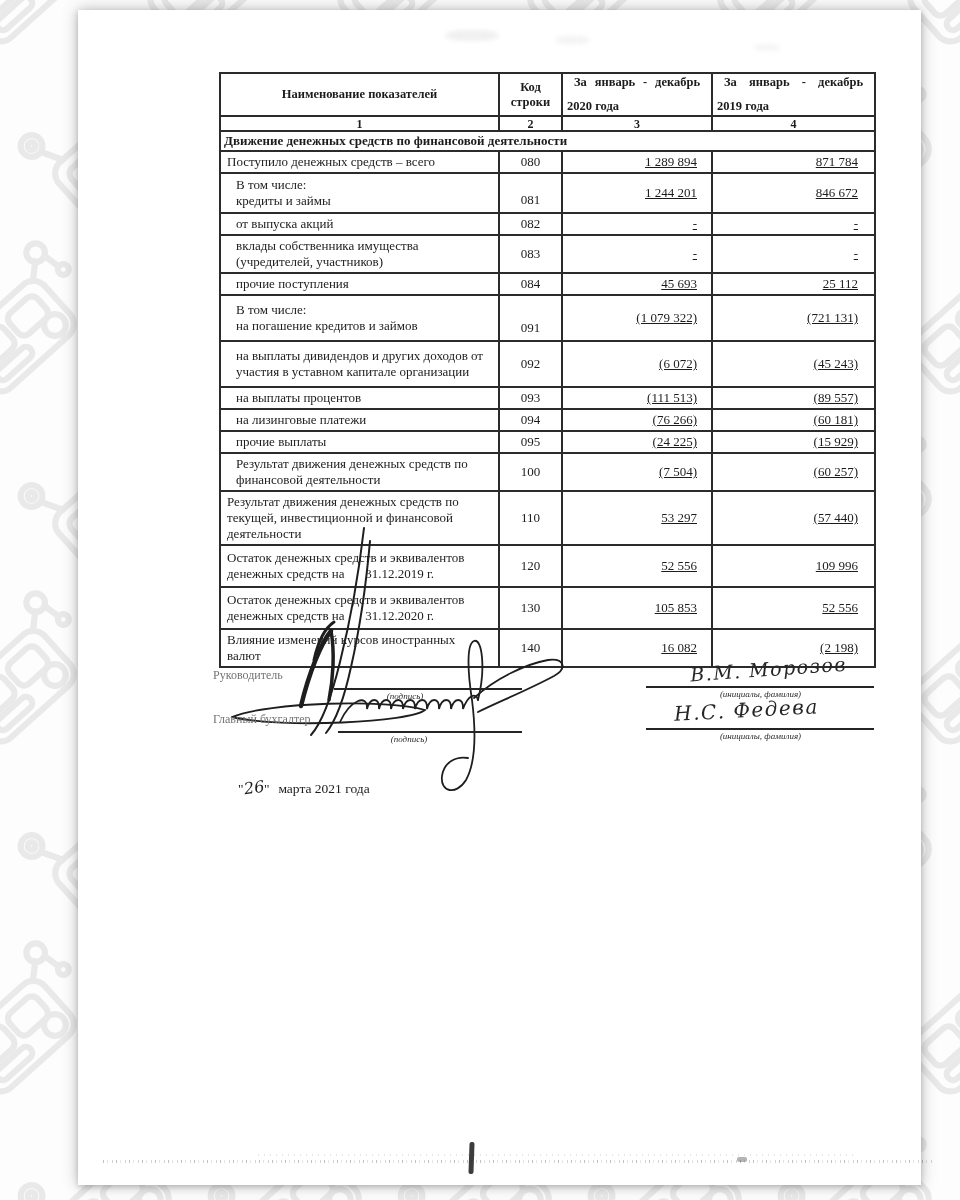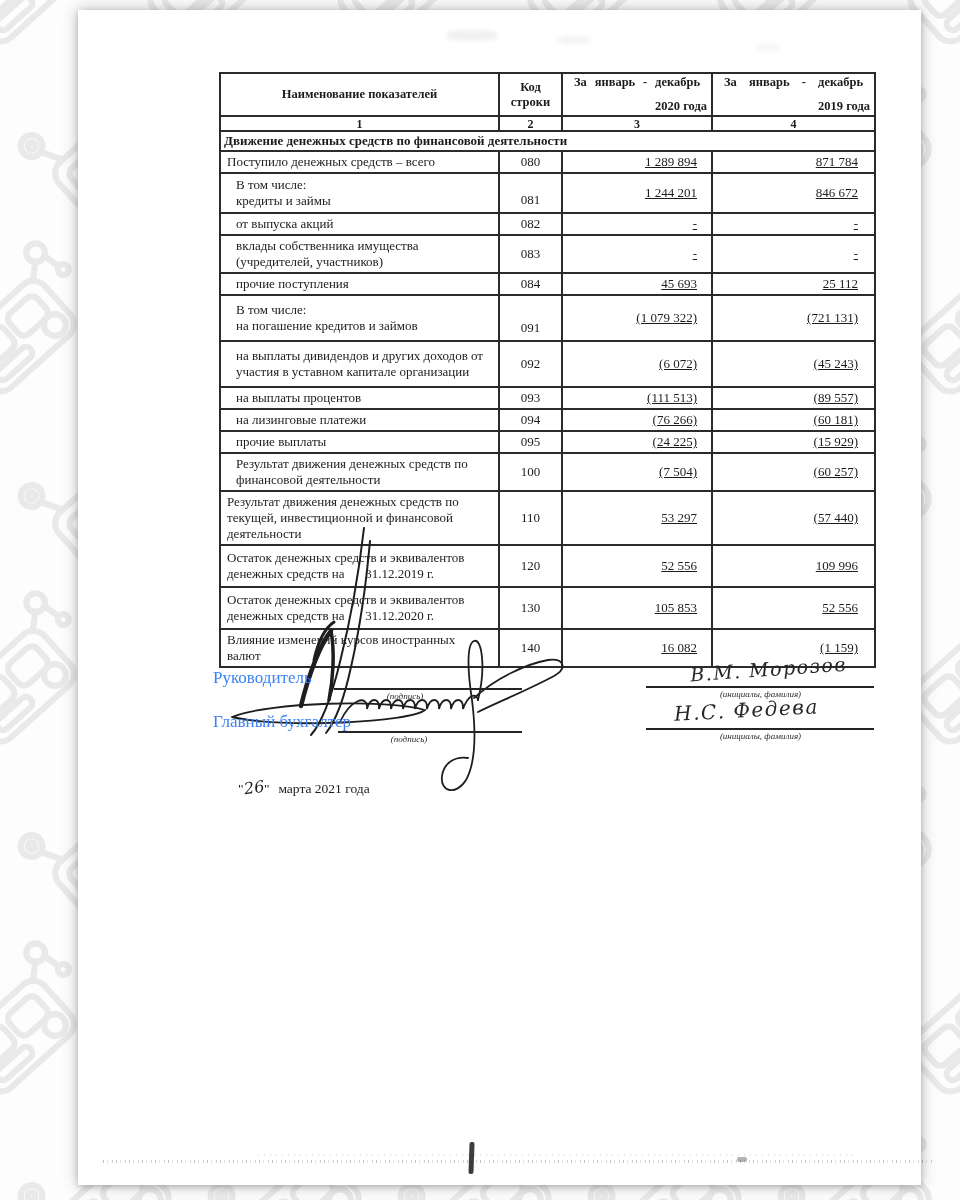--- a/index.html
+++ b/index.html
@@ -32,35 +32,35 @@
   }
   table.fin col.c1 { width: 279px; }
   table.fin col.c2 { width: 63px; }
   table.fin col.c3 { width: 150px; }
   table.fin col.c4 { width: 163px; }
   table.fin th, table.fin td { border: 2px solid #2b2b2b; vertical-align: middle; }
 
   tr.hdr { height: 43px; }
   tr.hdr th { font-weight: bold; font-size: 12.5px; text-align: center; padding: 1px 4px; }
   .per-l1 { text-align: justify; text-align-last: justify; padding: 0 7px; }
-  .per-l2 { text-align: right; margin-top: 9px; }
+  .per-l2 { text-align: left; margin-top: 9px; }
   tr.nums { height: 15px; }
   tr.nums td { text-align: center; font-weight: bold; font-size: 12px; line-height: 12px; }
 
   tr.section td { padding: 1px 3px; font-size: 13px; height: 20px; line-height: 16px; font-weight: bold; }
 
   td.nm { padding: 2px 6px; line-height: 16px; white-space: pre-line; }
   td.nm.ind { padding-left: 15px; }
   td.code { text-align: center; font-size: 13px; }
   td.code.bot { vertical-align: bottom; padding-bottom: 4px; }
   td.val { text-align: right; padding-right: 14px; font-size: 13px; text-decoration: underline; }
   td.val.y19 { padding-right: 16px; }
 
   
-  .role { position: absolute; font-size: 17px; color: #3b82f6; }
+  .role { position: absolute; font-size: 12px; color: #737373; }
   .role1 { left: 135px; top: 658px; }
   .role2 { left: 135px; top: 702px; }
   .sig-line { position: absolute; border-top: 2px solid #242424; }
   .sl1 { left: 256px; top: 678px; width: 188px; }
   .sl2 { left: 260px; top: 721px; width: 184px; }
   .sr1 { left: 568px; top: 676px; width: 228px; }
   .sr2 { left: 568px; top: 718px; width: 228px; }
   .caption { position: absolute; font-size: 9px; font-style: italic; color: #2a2a2a; text-align: center; }
   .cap1 { left: 272px; top: 681px; width: 110px; }
   .cap2 { left: 276px; top: 724px; width: 110px; }
@@ -311,21 +311,21 @@
 денежных средств на   31.12.2020 г.</td>
             <td class="code">130</td>
             <td class="val">105 853</td>
             <td class="val y19">52 556</td>
           </tr>
           <tr style="height: 31px;">
             <td class="nm">Влияние изменений курсов иностранных
 валют</td>
             <td class="code">140</td>
             <td class="val">16 082</td>
-            <td class="val y19">(1 159)</td>
+            <td class="val y19">(2 198)</td>
           </tr>
         </tbody>
     </table>
 
     <svg class="sig-svg" xmlns="http://www.w3.org/2000/svg">
       <g fill="none" stroke="#1e1e1e" stroke-linecap="round">
         <path stroke-width="2" d="M 286 518 C 281 562 272 612 262 652 C 252 693 241 716 233 725"></path>
         <path stroke-width="2" d="M 292 531 C 288 576 281 622 273 657 C 265 694 256 713 248 723"></path>
         <path stroke-width="4.5" d="M 223 696 C 231 663 243 633 253 621"></path>
         <path stroke-width="3.5" d="M 253 621 C 257 642 255 670 251 690"></path>

